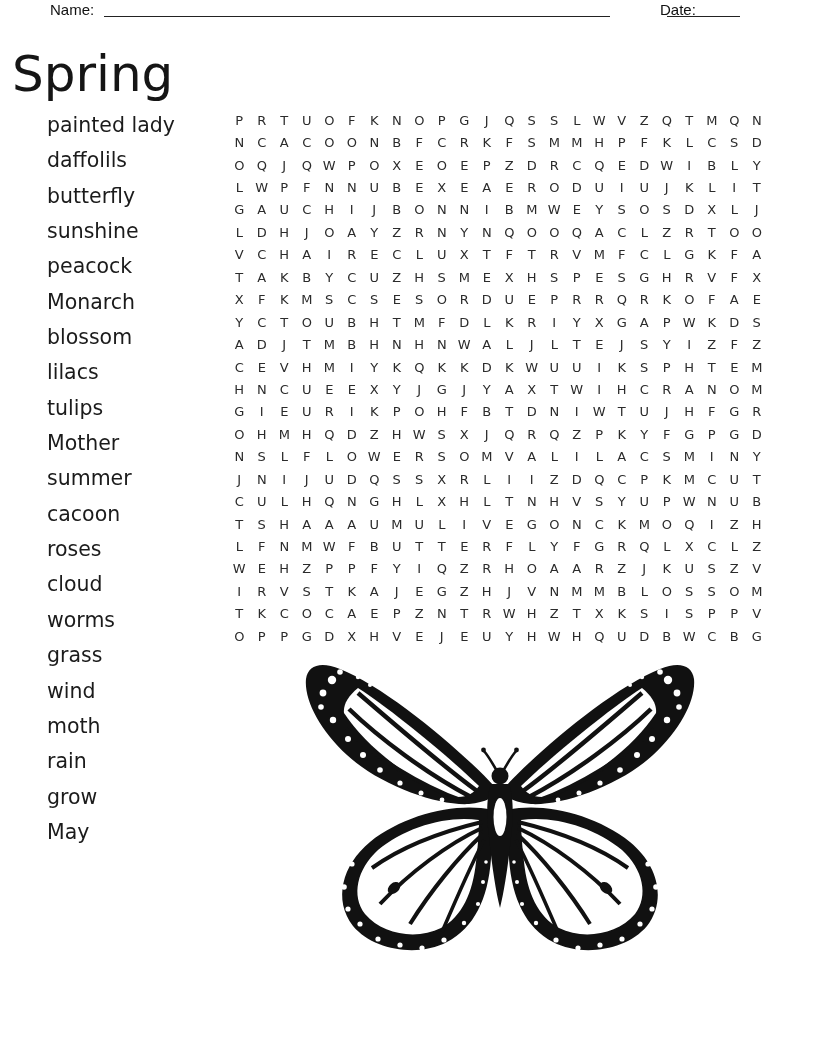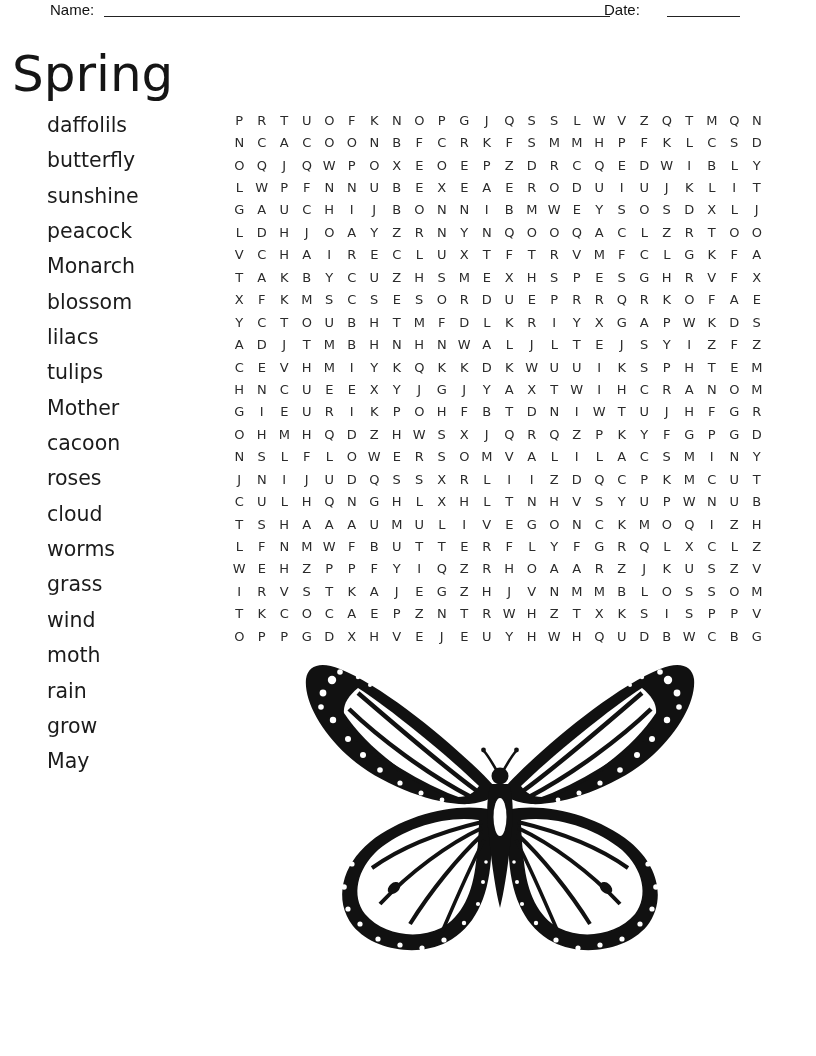--- a/index.html
+++ b/index.html
@@ -6,21 +6,21 @@
   .page{
     position:relative; width:816px; height:1056px; background:#fff;
     font-family:"DejaVu Sans", sans-serif; color:#1e1e1e; overflow:hidden;
   }
   
   .hdr-label{
     position:absolute; top:1px; font-family:"Liberation Sans", sans-serif;
     font-size:15px; color:#111;
   }
   .name-label{left:50px;}
-  .date-label{left:604px;}
+  .date-label{left:660px;}
   .writeline{position:absolute; top:0; height:16px; border-bottom:1.6px solid #222;}
   .name-line{left:104px; width:506px;}
   .date-line{left:667px; width:73px;}
   
   .title{
     position:absolute; top:33px; left:0; width:100%; margin:12px;
     text-align:left; font-size:50px; font-weight:500; color:#151515;
     font-family:"DejaVu Sans", sans-serif; letter-spacing:0px;
   }
   
@@ -45,29 +45,31 @@
 <div class="page">
 
   <span class="hdr-label name-label">Name:</span>
   <span class="writeline name-line"></span>
   <span class="hdr-label date-label">Date:</span>
   <span class="writeline date-line"></span>
 
   <h1 class="title">Spring</h1>
 
   <div class="word-list">
+      <div class="word">painted lady</div>
       <div class="word">daffolils</div>
       <div class="word">butterfly</div>
       <div class="word">sunshine</div>
       <div class="word">peacock</div>
       <div class="word">Monarch</div>
       <div class="word">blossom</div>
       <div class="word">lilacs</div>
       <div class="word">tulips</div>
       <div class="word">Mother</div>
+      <div class="word">summer</div>
       <div class="word">cacoon</div>
       <div class="word">roses</div>
       <div class="word">cloud</div>
       <div class="word">worms</div>
       <div class="word">grass</div>
       <div class="word">wind</div>
       <div class="word">moth</div>
       <div class="word">rain</div>
       <div class="word">grow</div>
       <div class="word">May</div>

